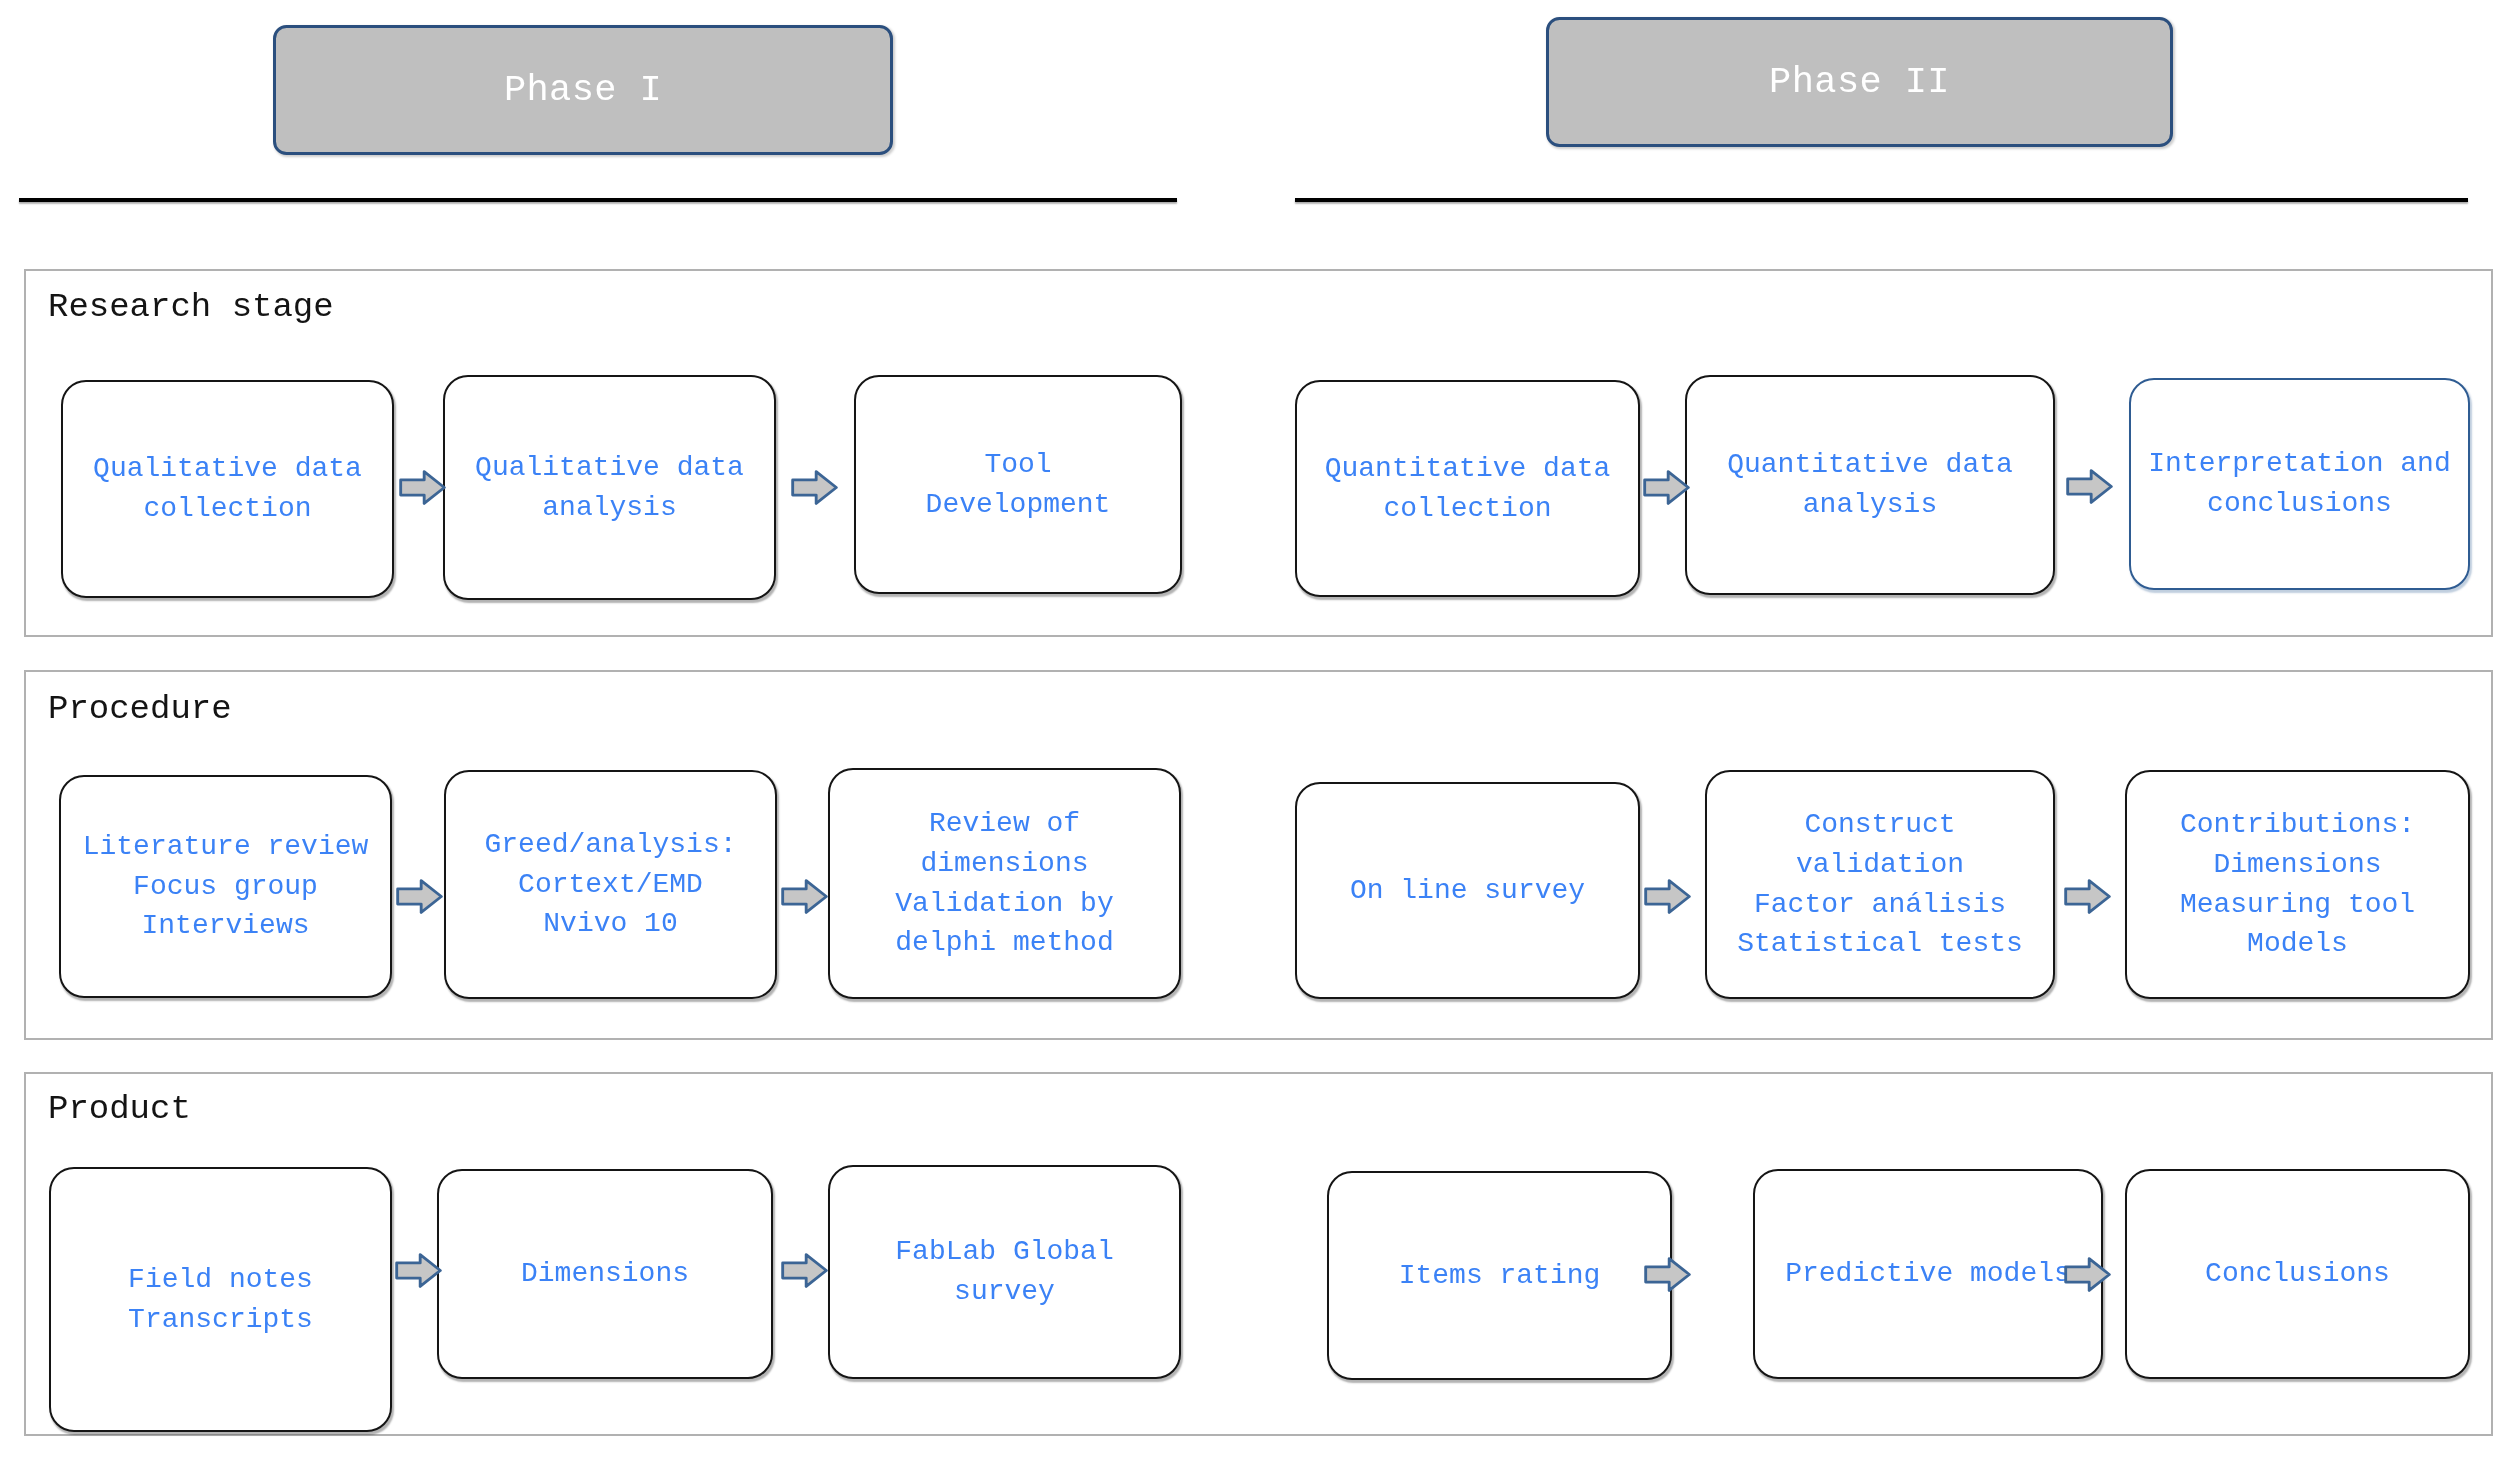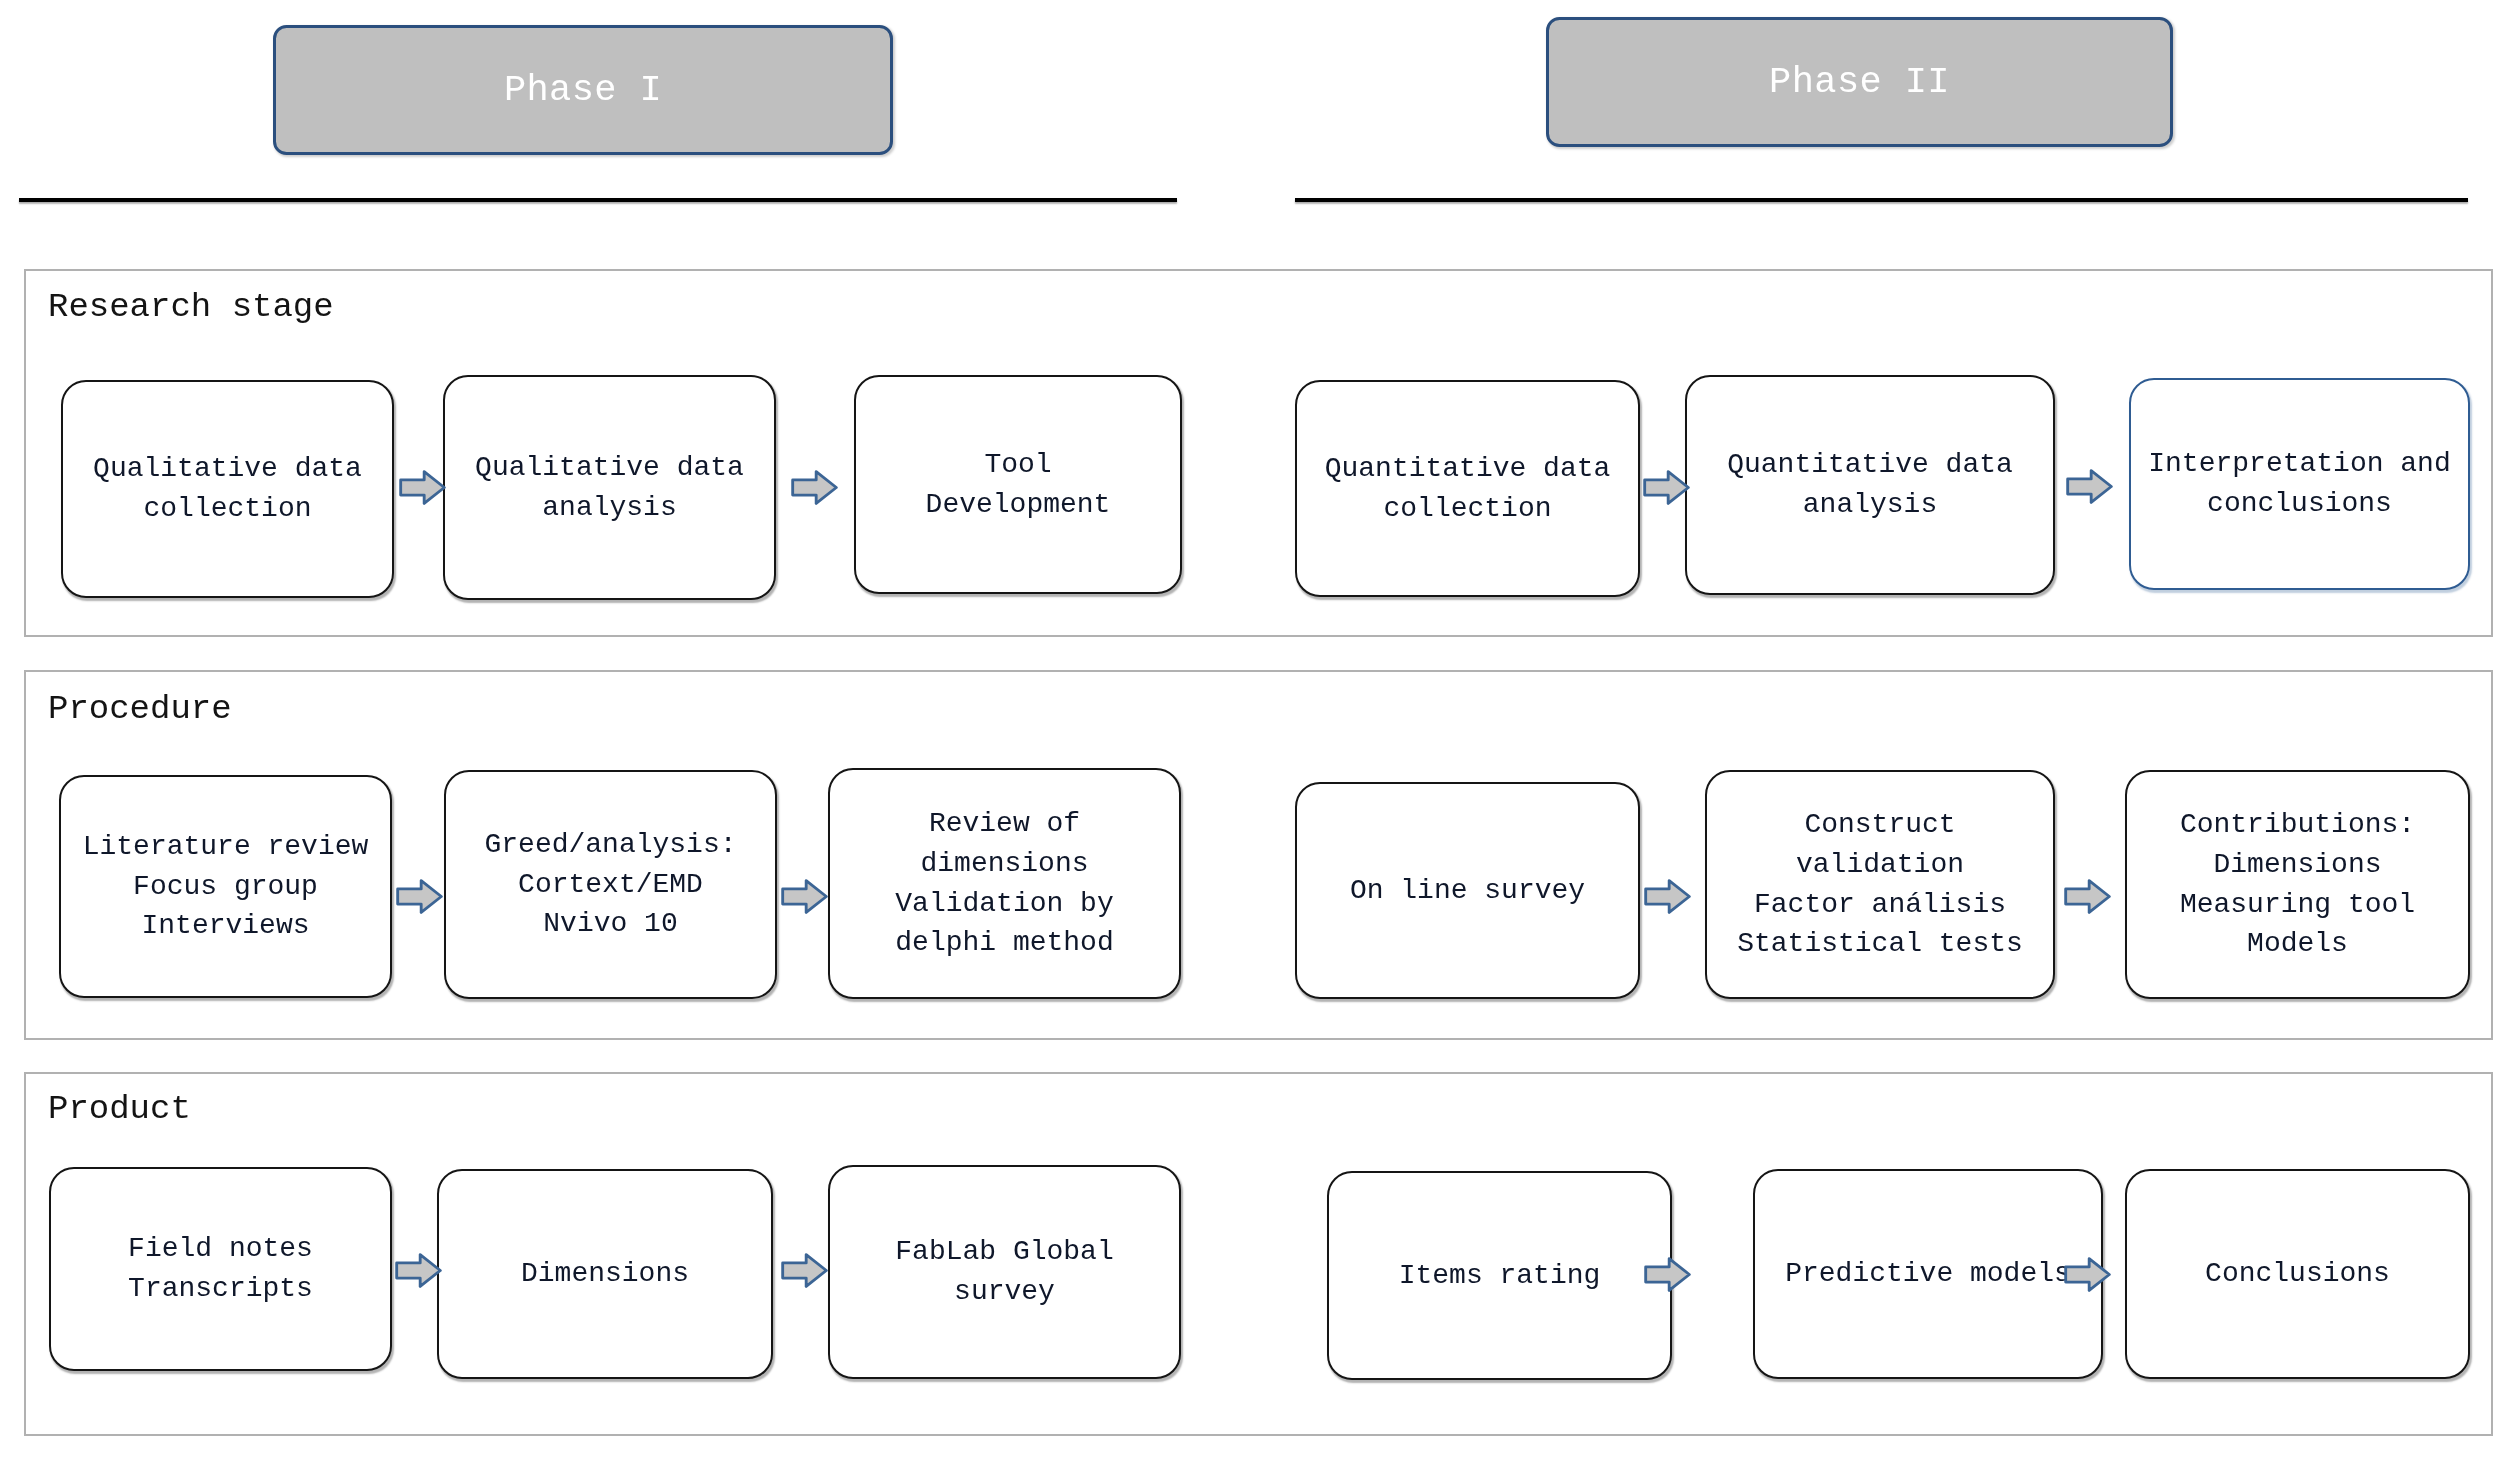--- a/index.html
+++ b/index.html
@@ -43,21 +43,21 @@
 
   
   .node{
     border:2.5px solid #151515;
     border-radius:25px;
     background:#ffffff;
     display:flex;align-items:center;justify-content:center;
     text-align:center;
     font-size:28px;
     line-height:1.42;
-    color:#0f172a;
+    color:#3b82f6;
     padding:5px 17px;
     box-shadow:1.3px 2.1px 1.7px rgba(0,0,0,.30);
   }
   .node.blue{
     border-color:#2f5c92;
     box-shadow:1.3px 2.1px 1.7px rgba(47,92,146,.30);
   }
   .node .txt{display:block;width:100%;white-space:pre-line;}
 
   
@@ -185,21 +185,21 @@
 <div class="abs" style="left:2064px;top:877px;width:47px;height:39px;">
   <svg class="arrow" width="47" height="39" viewBox="0 0 56 46">
     <path d="M2 14 L30 14 L30 4 L54 23 L30 42 L30 32 L2 32 Z" fill="#c6c6c6" stroke="#3c6595" stroke-width="3.4" stroke-linejoin="round"></path>
   </svg>
 </div>
 
 <div class="abs row-panel" style="left:23.5px;top:1072px;width:2469px;height:364px;"></div>
 
 <div class="abs row-label" style="left:48px;top:1090px;text-align:center;">Product</div>
 
-<div class="abs node" style="left:49px;top:1167px;width:343px;height:204px;">
+<div class="abs node" style="left:49px;top:1167px;width:343px;height:265px;">
   <span class="txt">Field notes
 Transcripts</span>
 </div>
 <div class="abs node" style="left:437px;top:1169px;width:336px;height:210px;">
   <span class="txt">Dimensions</span>
 </div>
 <div class="abs node" style="left:828px;top:1165px;width:353px;height:214px;">
   <span class="txt">FabLab Global
 survey</span>
 </div>

